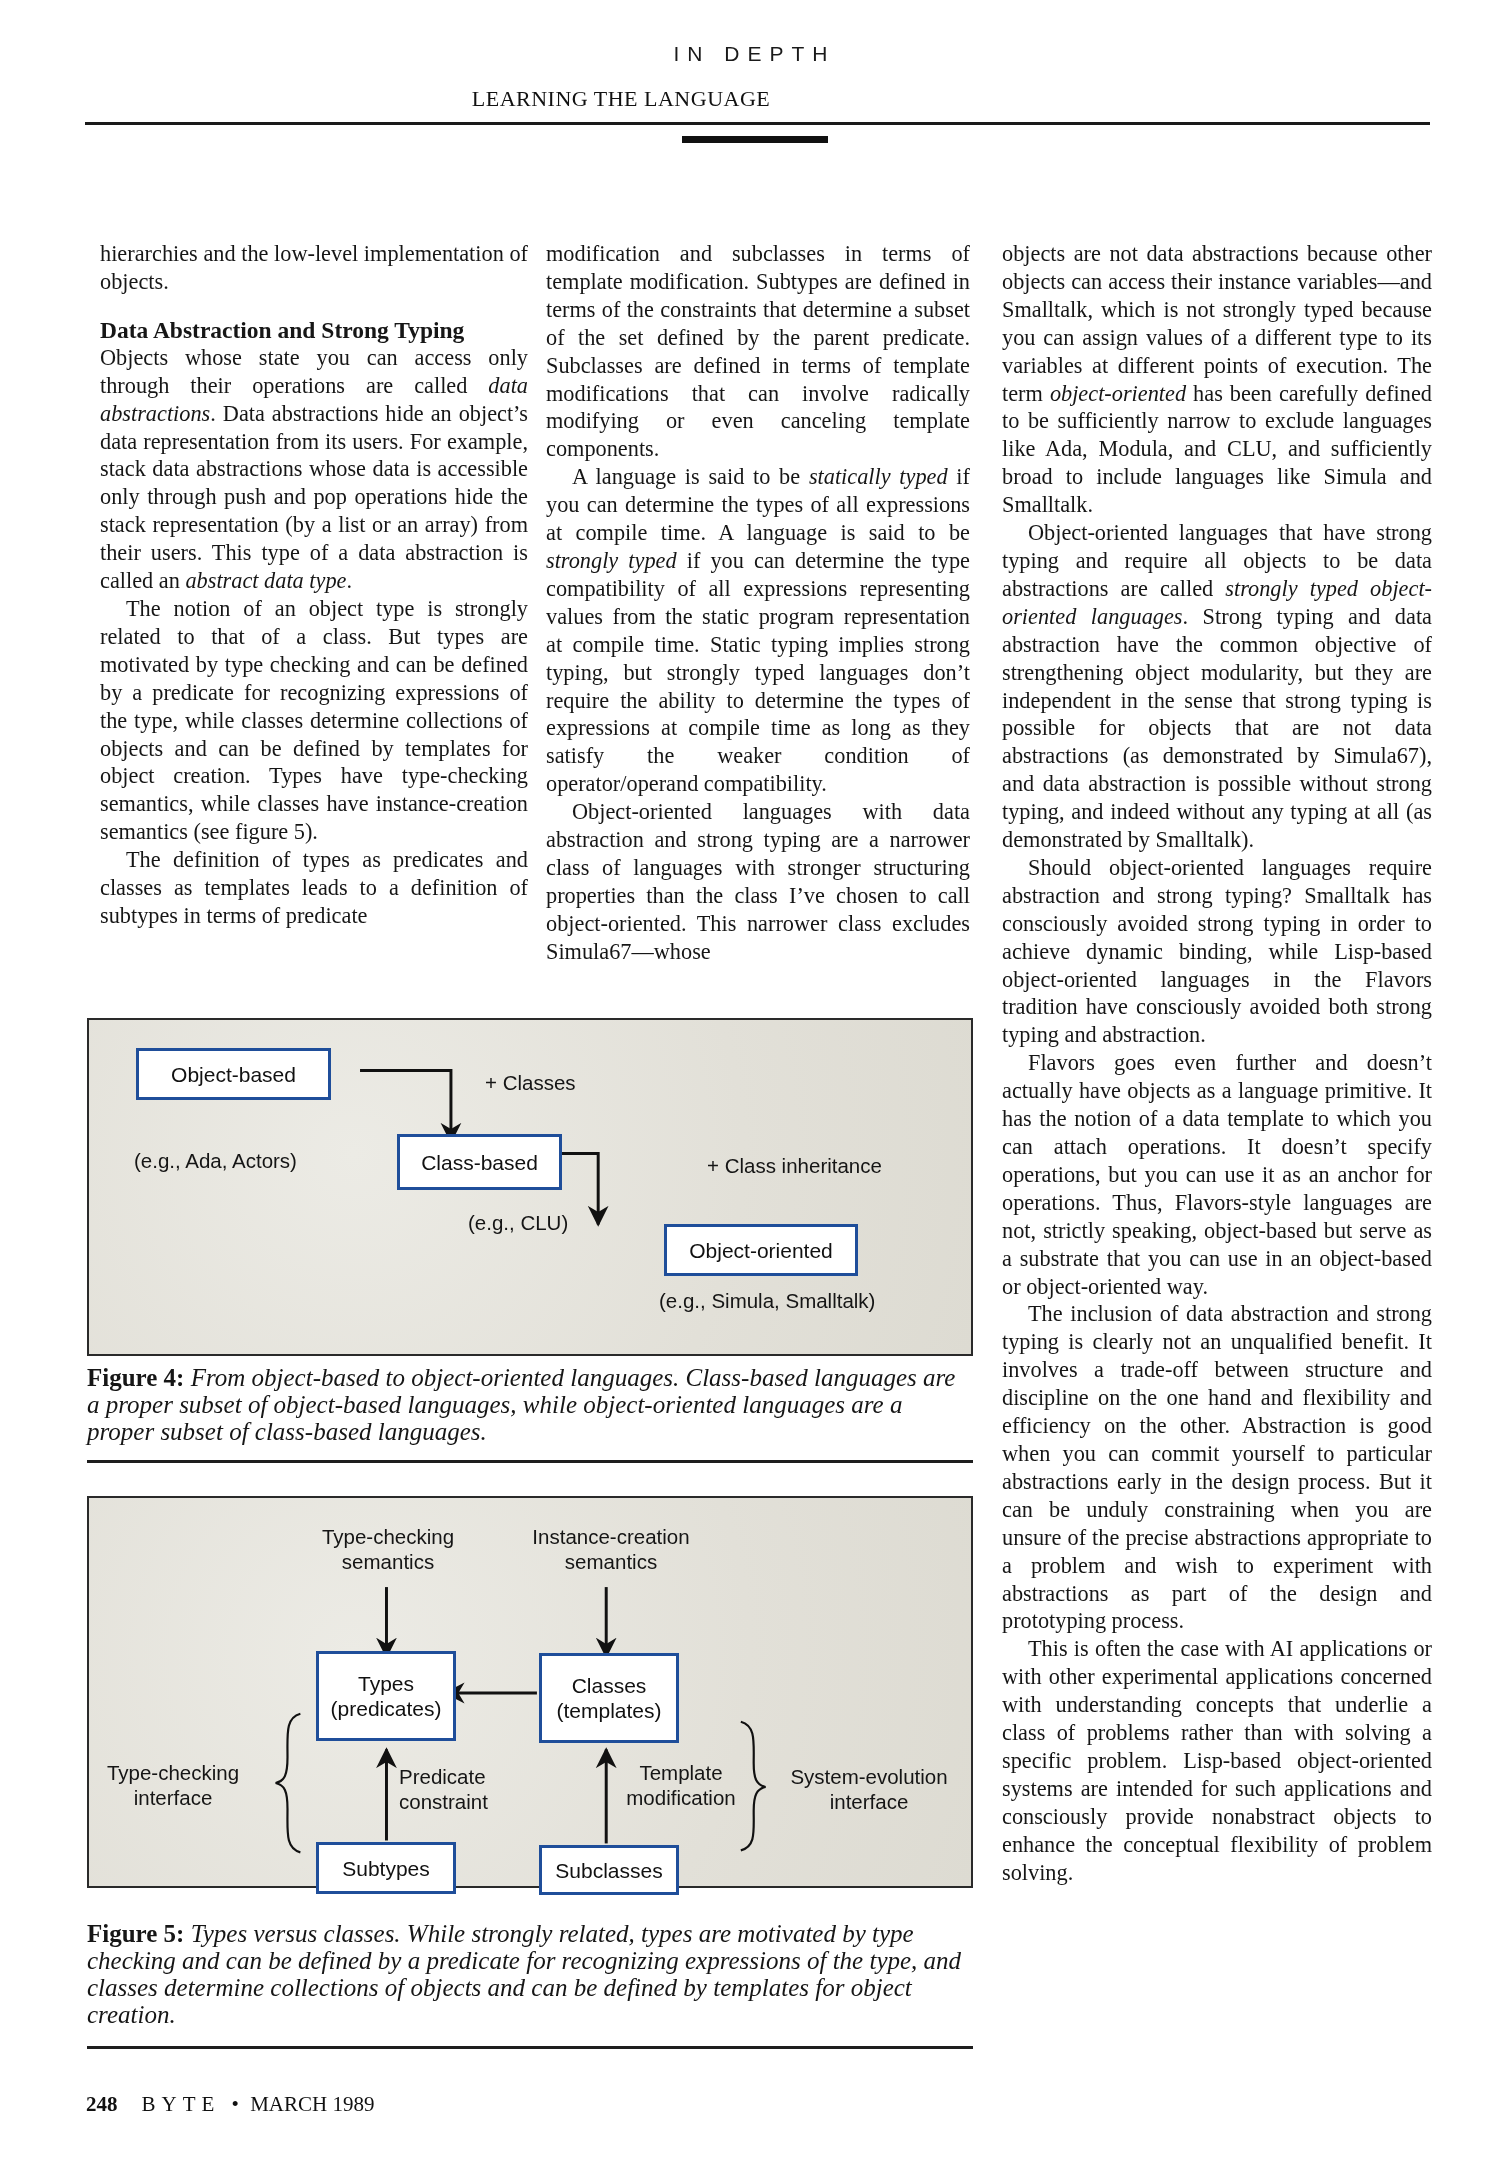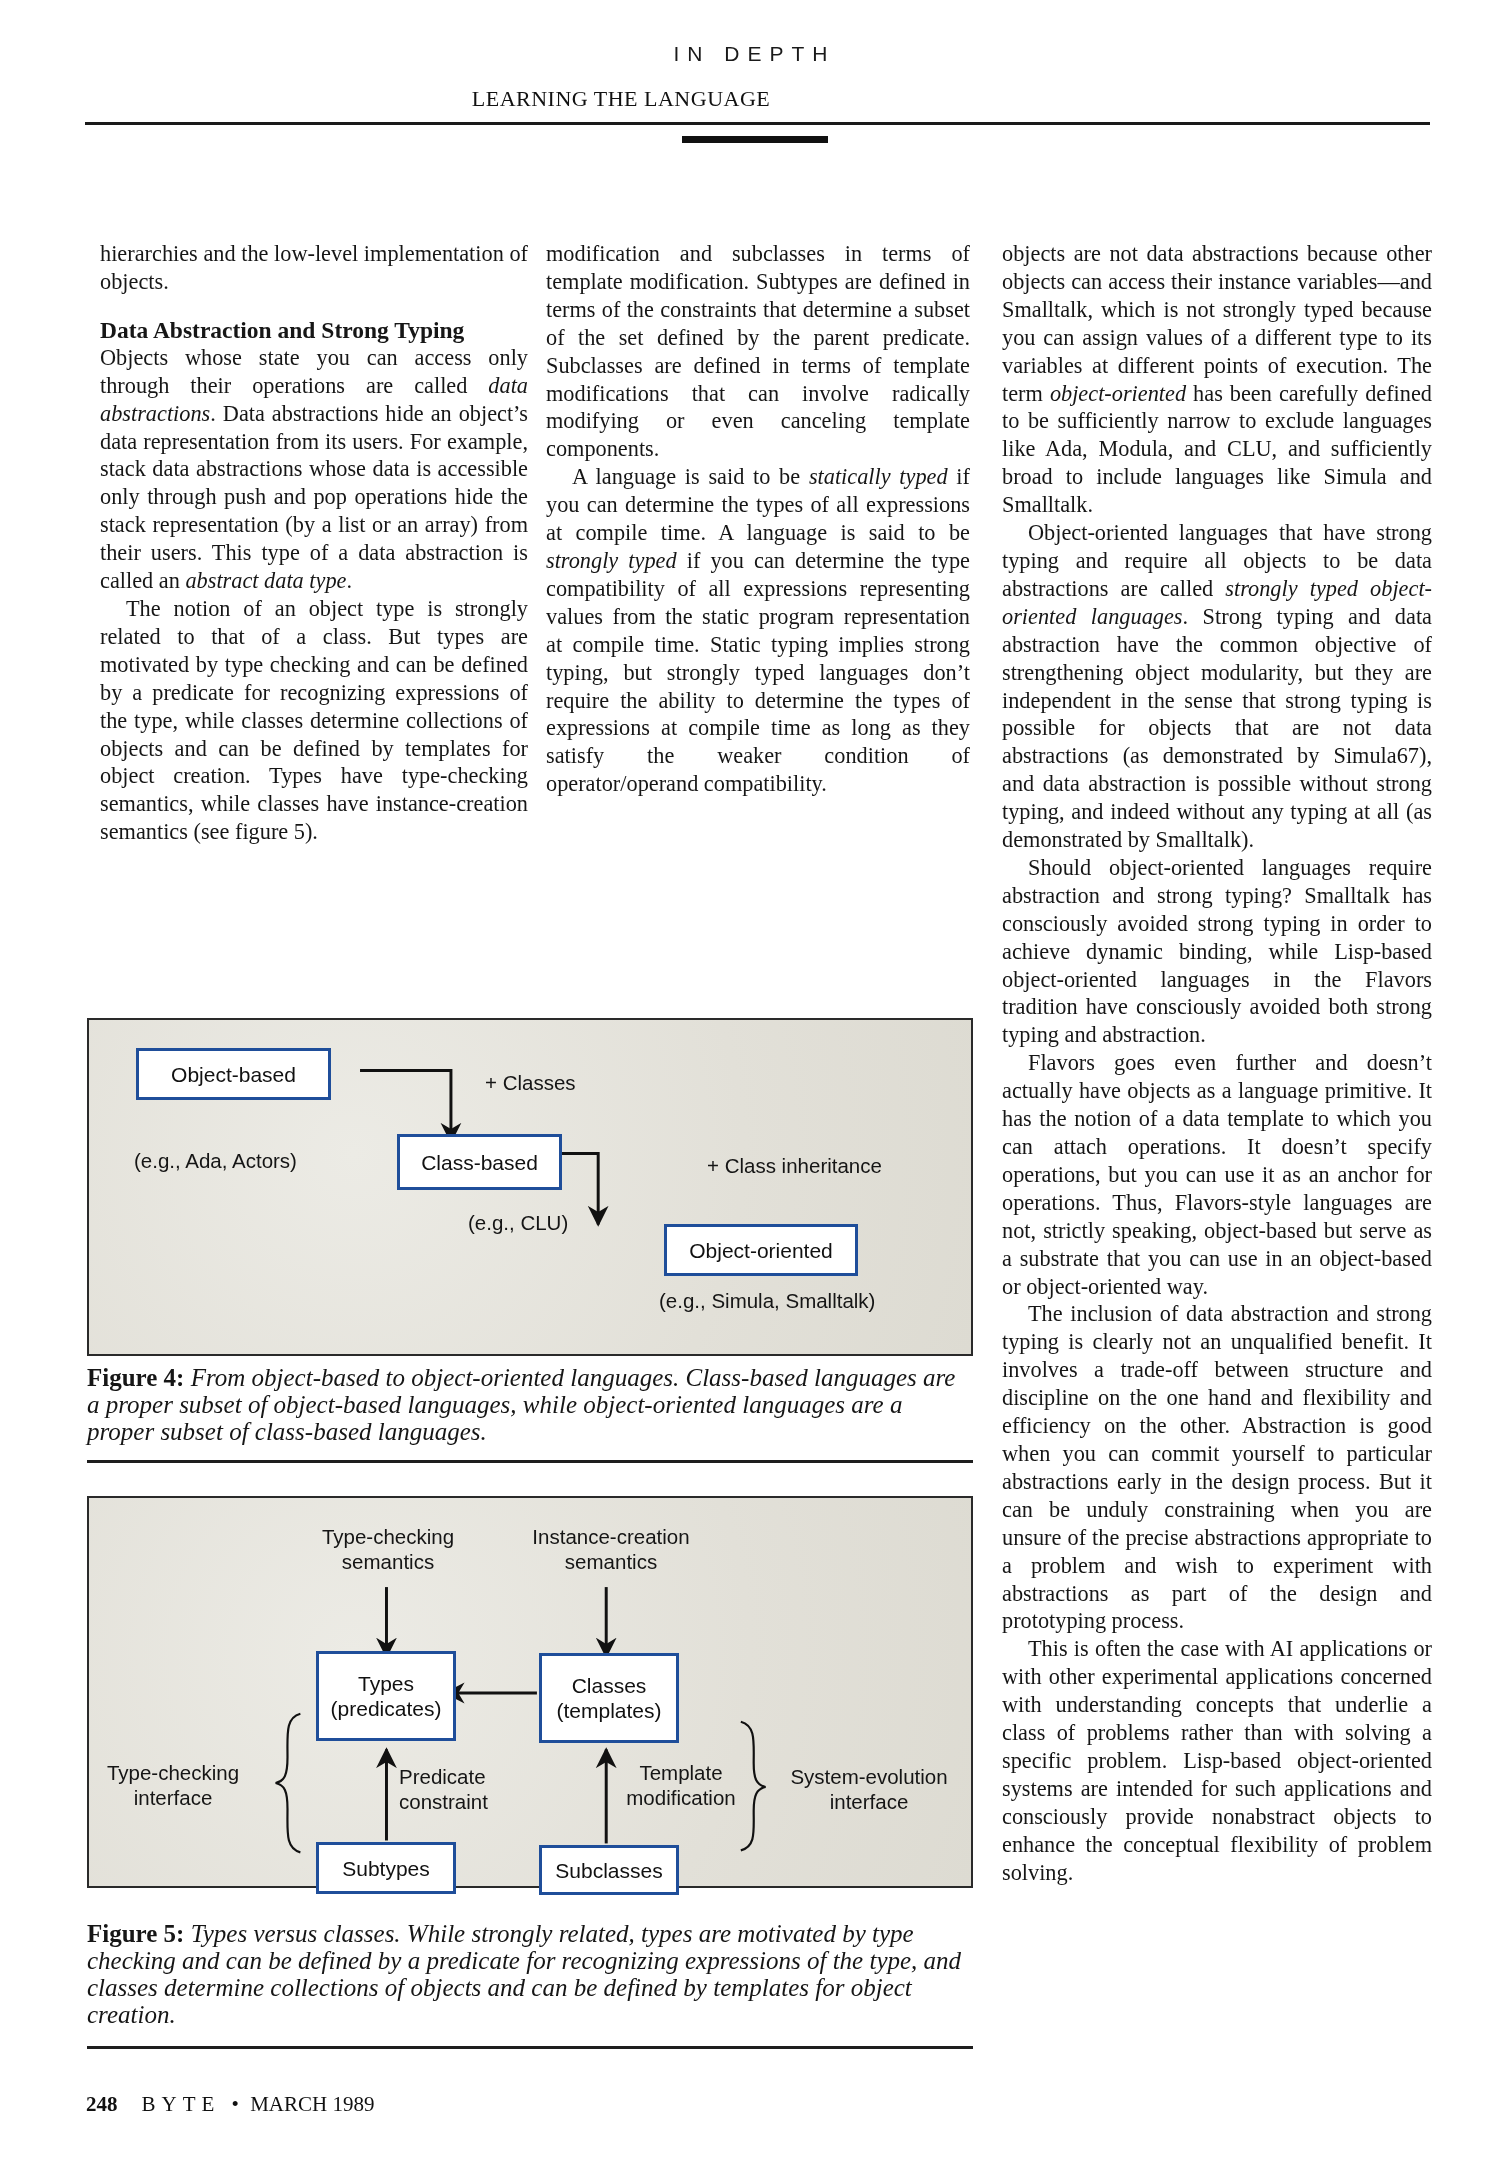--- a/index.html
+++ b/index.html
@@ -52,25 +52,27 @@
 <div class="hdr-kicker">IN DEPTH</div>
 <div class="hdr-title">LEARNING THE LANGUAGE</div>
 <div class="hdr-rule"></div>
 <div class="hdr-tab"></div>
 
 <div id="col1" class="col">
   <p>hierarchies and the low-level implemen­tation of objects.</p>
   <h3>Data Abstraction and Strong Typing</h3>
   <p><span>Objects whose state you can access only through their operations are called </span><em>data abstractions</em><span>. Data abstractions hide an object’s data representation from its users. For example, stack data abstrac­tions whose data is accessible only through push and pop operations hide the stack representation (by a list or an array) from their users. This type of a data ab­straction is called an </span><em>abstract data type</em><span>.</span></p>
   <p class="ind">The notion of an object type is strongly related to that of a class. But types are motivated by type checking and can be defined by a predicate for recognizing expressions of the type, while classes de­termine collections of objects and can be defined by templates for object creation. Types have type-checking semantics, while classes have instance-creation se­mantics (see figure 5).</p>
+  <p class="ind">The definition of types as predicates and classes as templates leads to a defini­tion of subtypes in terms of predicate</p>
 </div>
 
 <div id="col2" class="col">
   <p>modification and subclasses in terms of template modification. Subtypes are de­fined in terms of the constraints that de­termine a subset of the set defined by the parent predicate. Subclasses are defined in terms of template modifications that can involve radically modifying or even canceling template components.</p>
   <p class="ind"><span>A language is said to be </span><em>statically typed</em><span> if you can determine the types of all expressions at compile time. A lan­guage is said to be </span><em>strongly typed</em><span> if you can determine the type compatibility of all expressions representing values from the static program representation at com­pile time. Static typing implies strong typing, but strongly typed languages don’t require the ability to determine the types of expressions at compile time as long as they satisfy the weaker condition of operator/operand compatibility.</span></p>
+  <p class="ind">Object-oriented languages with data abstraction and strong typing are a nar­rower class of languages with stronger structuring properties than the class I’ve chosen to call object-oriented. This nar­rower class excludes Simula67—whose</p>
 </div>
 
 <div id="col3" class="col">
   <p><span>objects are not data abstractions because other objects can access their instance variables—and Smalltalk, which is not strongly typed because you can assign values of a different type to its variables at different points of execution. The term </span><em>object-oriented</em><span> has been carefully de­fined to be sufficiently narrow to exclude languages like Ada, Modula, and CLU, and sufficiently broad to include lan­guages like Simula and Smalltalk.</span></p>
   <p class="ind"><span>Object-oriented languages that have strong typing and require all objects to be data abstractions are called </span><em>strongly typed object-oriented languages</em><span>. Strong typing and data abstraction have the com­mon objective of strengthening object modularity, but they are independent in the sense that strong typing is possible for objects that are not data abstractions (as demonstrated by Simula67), and data abstraction is possible without strong typing, and indeed without any typing at all (as demonstrated by Smalltalk).</span></p>
   <p class="ind">Should object-oriented languages re­quire abstraction and strong typing? Smalltalk has consciously avoided strong typing in order to achieve dynamic bind­ing, while Lisp-based object-oriented languages in the Flavors tradition have consciously avoided both strong typing and abstraction.</p>
   <p class="ind">Flavors goes even further and doesn’t actually have objects as a language prim­itive. It has the notion of a data template to which you can attach operations. It doesn’t specify operations, but you can use it as an anchor for operations. Thus, Flavors-style languages are not, strictly speaking, object-based but serve as a substrate that you can use in an object-based or object-oriented way.</p>
   <p class="ind">The inclusion of data abstraction and strong typing is clearly not an unquali­fied benefit. It involves a trade-off be­tween structure and discipline on the one hand and flexibility and efficiency on the other. Abstraction is good when you can commit yourself to particular abstrac­tions early in the design process. But it can be unduly constraining when you are unsure of the precise abstractions appro­priate to a problem and wish to experi­ment with abstractions as part of the de­sign and prototyping process.</p>
   <p class="ind">This is often the case with AI applica­tions or with other experimental applica­tions concerned with understanding con­cepts that underlie a class of problems rather than with solving a specific prob­lem. Lisp-based object-oriented systems are intended for such applications and consciously provide nonabstract objects to enhance the conceptual flexibility of problem solving.</p>
 </div>

